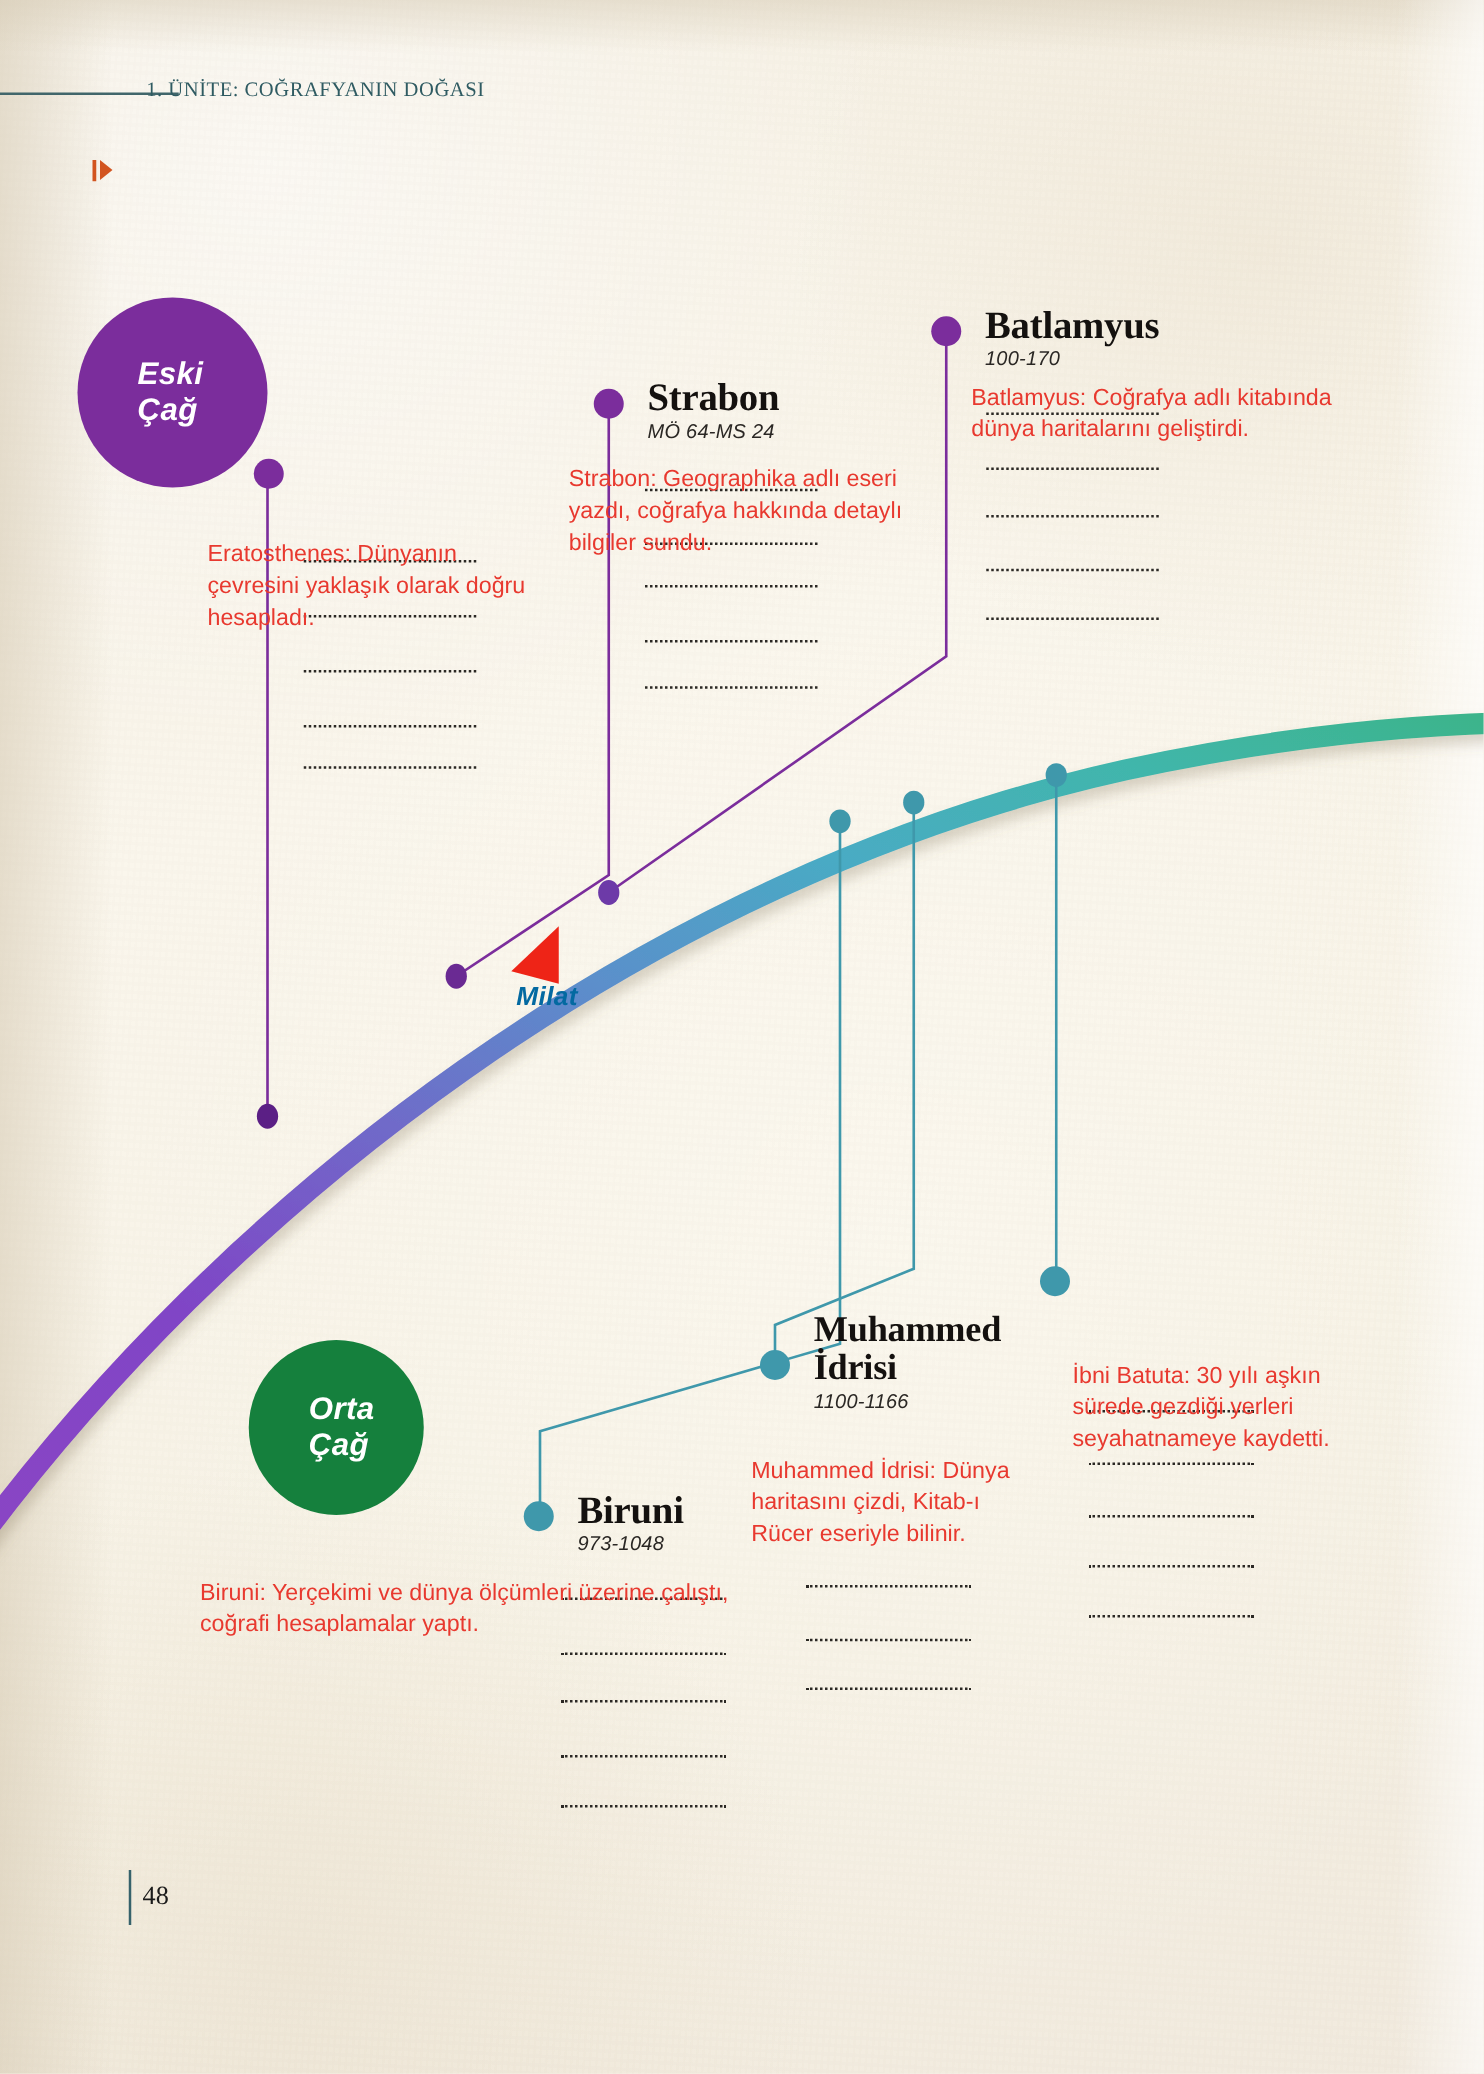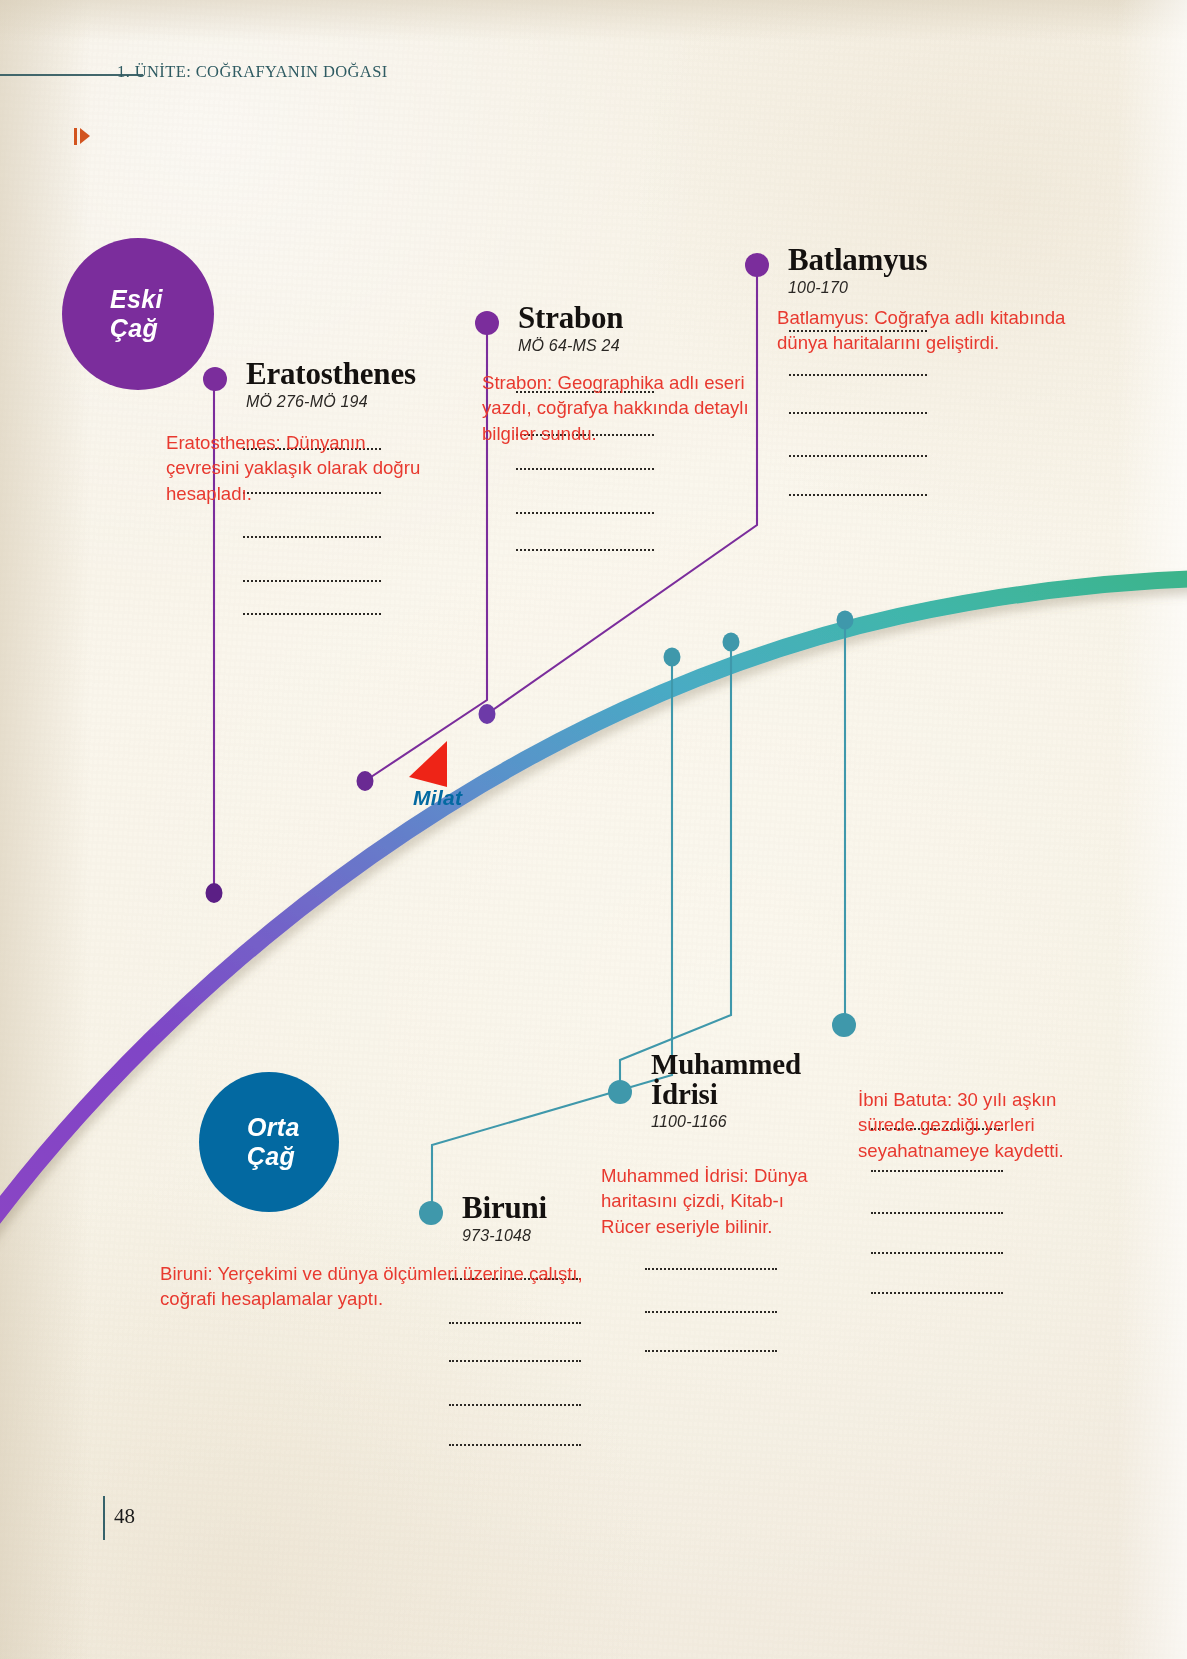--- a/index.html
+++ b/index.html
@@ -143,33 +143,29 @@
   </g>
 
   <g>
     <path d="M 447 741 L 447 787 L 409 777 Z" fill="#ee2417"></path>
   </g>
 </svg>
 
 <div class="era" style="left:62px;top:238px;width:152px;height:152px;background:#7b2d9c;">
   <span>Eski Çağ</span>
 </div>
-<div class="era" style="left:199px;top:1072px;width:140px;height:140px;background:#0369a1;">
+<div class="era" style="left:199px;top:1072px;width:140px;height:140px;background:#15803d;">
   <span>Orta Çağ</span>
 </div>
 
 <div class="milat" style="left:413px;top:786px;">Milat</div>
 
 <div class="entry" style="left:203px;top:358px;">
   <div style="display:flex;align-items:flex-start;">
     <div style="width:24px;height:24px;border-radius:50%;background:#7b2d9c;margin-top:9px;"></div>
-    <div style="margin-left:19px;">
-      <div class="e-name" style="font-size:31px;">Eratosthenes</div>
-      <div class="e-years">MÖ 276-MÖ 194</div>
-    </div>
   </div>
 </div>
 <div class="dots" style="left:243px;top:448px;width:138px;"></div>
 <div class="dots" style="left:243px;top:492px;width:138px;"></div>
 <div class="dots" style="left:243px;top:536px;width:138px;"></div>
 <div class="dots" style="left:243px;top:580px;width:138px;"></div>
 <div class="dots" style="left:243px;top:613px;width:138px;"></div>
 <div class="answer" style="left:166px;top:430px;width:272px;">Eratosthenes: Dünyanın çevresini yaklaşık olarak doğru hesapladı.</div>
 
 <div class="entry" style="left:475px;top:302px;">
@@ -179,21 +175,21 @@
       <div class="e-name" style="font-size:31px;">Strabon</div>
       <div class="e-years">MÖ 64-MS 24</div>
     </div>
   </div>
 </div>
 <div class="dots" style="left:516px;top:391px;width:138px;"></div>
 <div class="dots" style="left:516px;top:434px;width:138px;"></div>
 <div class="dots" style="left:516px;top:468px;width:138px;"></div>
 <div class="dots" style="left:516px;top:512px;width:138px;"></div>
 <div class="dots" style="left:516px;top:549px;width:138px;"></div>
-<div class="answer" style="left:482px;top:370px;width:278px;">Strabon: Geographika adlı eseri yazdı, coğrafya hakkında detaylı bilgiler sundu.</div>
+<div class="answer" style="left:455px;top:370px;width:278px;">Strabon: Geographika adlı eseri yazdı, coğrafya hakkında detaylı bilgiler sundu.</div>
 
 <div class="entry" style="left:745px;top:244px;">
   <div style="display:flex;align-items:flex-start;">
     <div style="width:24px;height:24px;border-radius:50%;background:#7b2d9c;margin-top:9px;"></div>
     <div style="margin-left:19px;">
       <div class="e-name" style="font-size:31px;">Batlamyus</div>
       <div class="e-years">100-170</div>
     </div>
   </div>
 </div>

